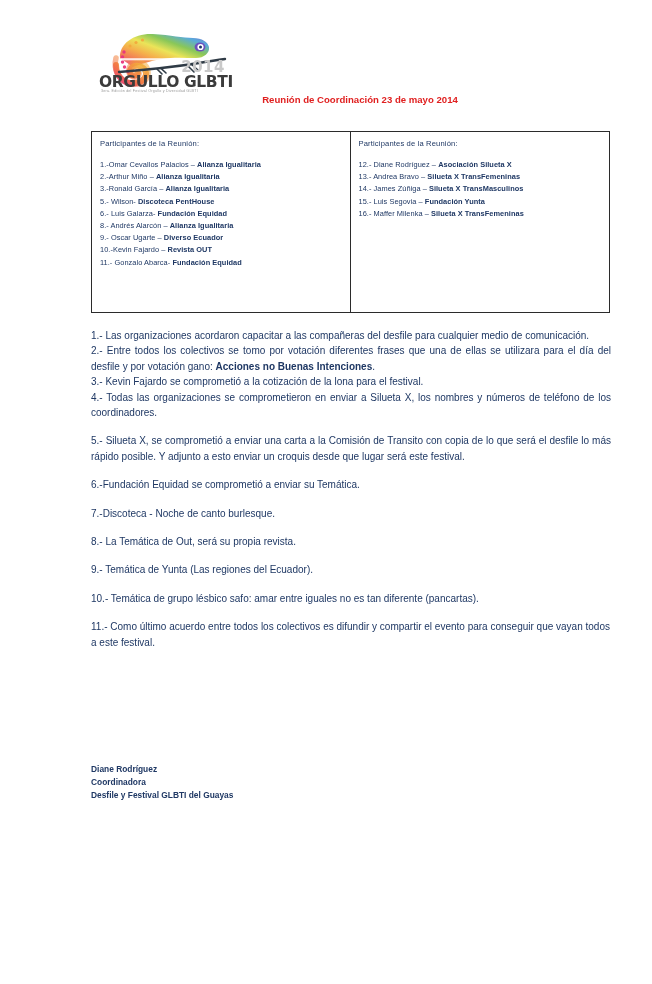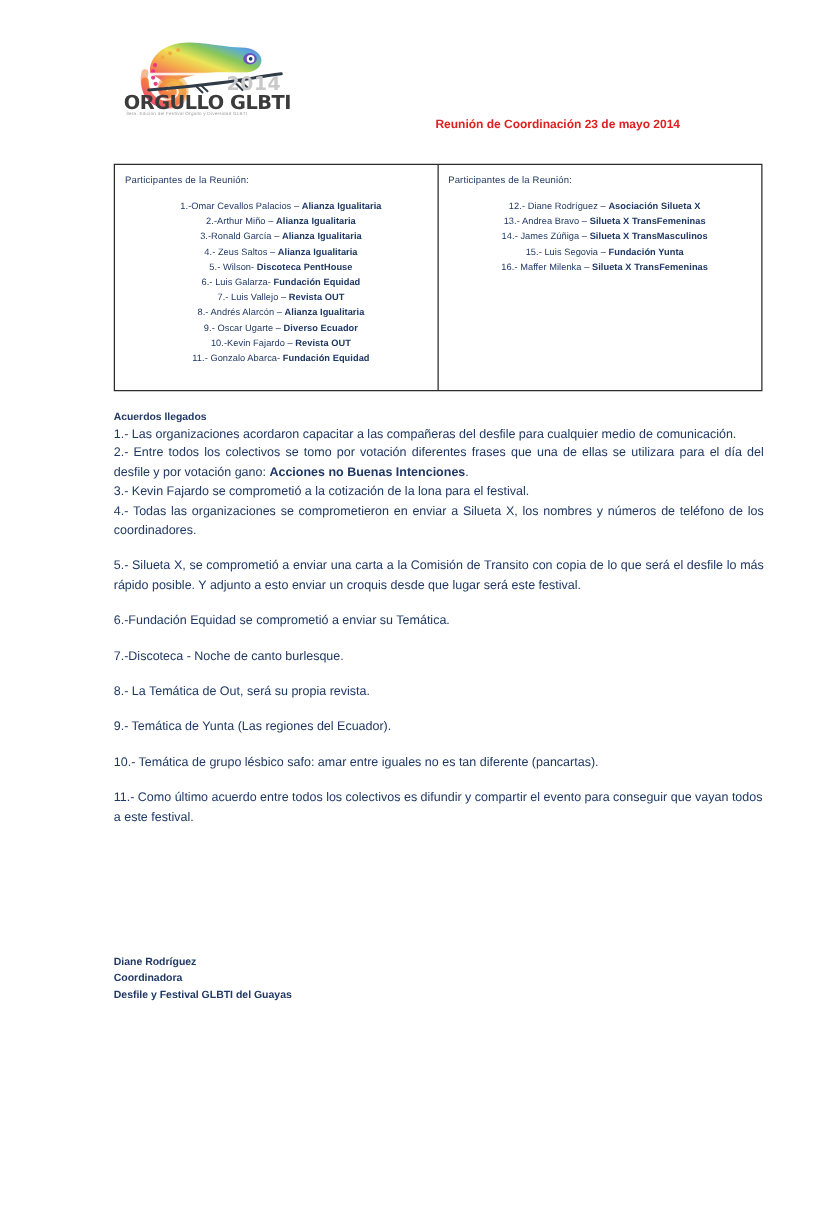--- a/index.html
+++ b/index.html
@@ -77,21 +77,21 @@
     font-weight: bold;
     color: #1F3864;
     letter-spacing: 0.05px;
     white-space: nowrap;
     line-height: 13px;
   }
   .title-line2 {
     font-size: 9.6px;
     font-weight: bold;
     color: #E02020;
-    text-align: right;
+    text-align: center;
     line-height: 13px;
     padding-right: 52px;
     white-space: nowrap;
   }
   .caret {
     display: inline-block;
     width: 1px;
     height: 10px;
     background: #000;
     vertical-align: -1px;
@@ -115,21 +115,21 @@
     flex: 0 0 50%;
   }
   .tcell.left { border-right: 1px solid #2b2b2b; }
   .tcell-head {
     font-size: 7.6px;
     font-weight: normal;
     color: #1F3864;
     letter-spacing: 0.15px;
     margin-bottom: 11px;
   }
-  .plist { margin: 0; padding: 0; list-style: none; text-align: center; }
+  .plist { margin: 0; padding: 0; list-style: none; }
   .plist li {
     font-size: 7.4px;
     color: #1F3864;
     line-height: 12.2px;
     letter-spacing: 0.05px;
     white-space: nowrap;
   }
   .plist li b { font-weight: bold; }
   .squiggle {
     text-decoration-style: wavy;
@@ -249,44 +249,41 @@
     <div class="title-line2">Reunión de Coordinación 23 de mayo 2014</div>
   </div>
 
   <div class="table">
     <div class="tcell left">
       <div class="tcell-head">Participantes de la Reunión:</div>
       <ul class="plist" id="list-left">
           <li>1.-Omar Cevallos Palacios – <b>Alianza  Igualitaria</b></li>
           <li>2.-Arthur <span class="squiggle">Miño</span> – <b>Alianza  Igualitaria</b></li>
           <li>3.-Ronald  García  – <b>Alianza  Igualitaria</b></li>
-          <li>4.- Zeus Saltos  – <b>Alianza  Igualitaria</b></li>
           <li>5.- Wilson- <b>Discoteca  <span class="squiggle">PentHouse</span></b></li>
           <li>6.- Luis <span class="squiggle">Galarza-</span> <b>Fundación  Equidad</b></li>
-          <li>7.- Luis Vallejo  – <b>Revista OUT</b></li>
           <li>8.- Andrés Alarcón  – <b>Alianza  Igualitaria</b></li>
           <li>9.- Oscar Ugarte  – <b>Diverso  Ecuador</b></li>
           <li>10.-Kevin Fajardo – <b>Revista OUT</b></li>
           <li>11.- Gonzalo  Abarca- <b>Fundación  Equidad</b></li>
         </ul>
     </div>
     <div class="tcell right">
       <div class="tcell-head">Participantes de la Reunión:</div>
       <ul class="plist" id="list-right">
           <li>12.- Diane Rodríguez  – <b>Asociación  Silueta  X</b></li>
           <li>13.- Andrea  Bravo – <b>Silueta  X  <span class="squiggle">TransFemeninas</span></b></li>
           <li>14.- James Zúñiga  – <b>Silueta X  <span class="squiggle">TransMasculinos</span></b></li>
           <li>15.- Luis Segovia  – <b>Fundación  Yunta</b></li>
           <li>16.- <span class="squiggle">Maffer</span> <span class="squiggle">Milenka</span>  – <b>Silueta  X  <span class="squiggle">TransFemeninas</span></b></li>
         </ul>
     </div>
   </div>
 
   <div class="body-wrap">
-    <div class="heading">Acuerdos llegados</div>
     <div id="agreements-container">
         <p class="para">1.-  Las  organizaciones  acordaron  capacitar  a  las  compañeras  del  desfile  para  cualquier  medio  de  comunicación.</p>
         <p class="para">2.- Entre todos los colectivos se tomo por votación diferentes frases que una de ellas se utilizara para el día del desfile y por votación gano: <b>Acciones no Buenas Intenciones</b>.</p>
         <p class="para">3.- Kevin Fajardo se comprometió a la cotización de la lona para el festival.</p>
         <p class="para">4.- Todas las organizaciones se comprometieron en enviar a Silueta X, los nombres y números de teléfono de los coordinadores.</p>
         <p class="para gap">5.- Silueta X, se comprometió a enviar una carta a la Comisión de Transito con copia de lo que será el desfile lo más rápido posible. Y adjunto a esto enviar un croquis desde que lugar será este festival.</p>
         <p class="para gap nojust">6.-Fundación Equidad se comprometió a enviar su Temática.</p>
         <p class="para gap nojust">7.-Discoteca - Noche de canto <span class="squiggle">burlesque</span>.</p>
         <p class="para gap nojust">8.- La Temática de <span class="squiggle">Out,</span> será su propia revista.</p>
         <p class="para gap nojust">9.- Temática de Yunta (Las regiones del Ecuador).</p>

